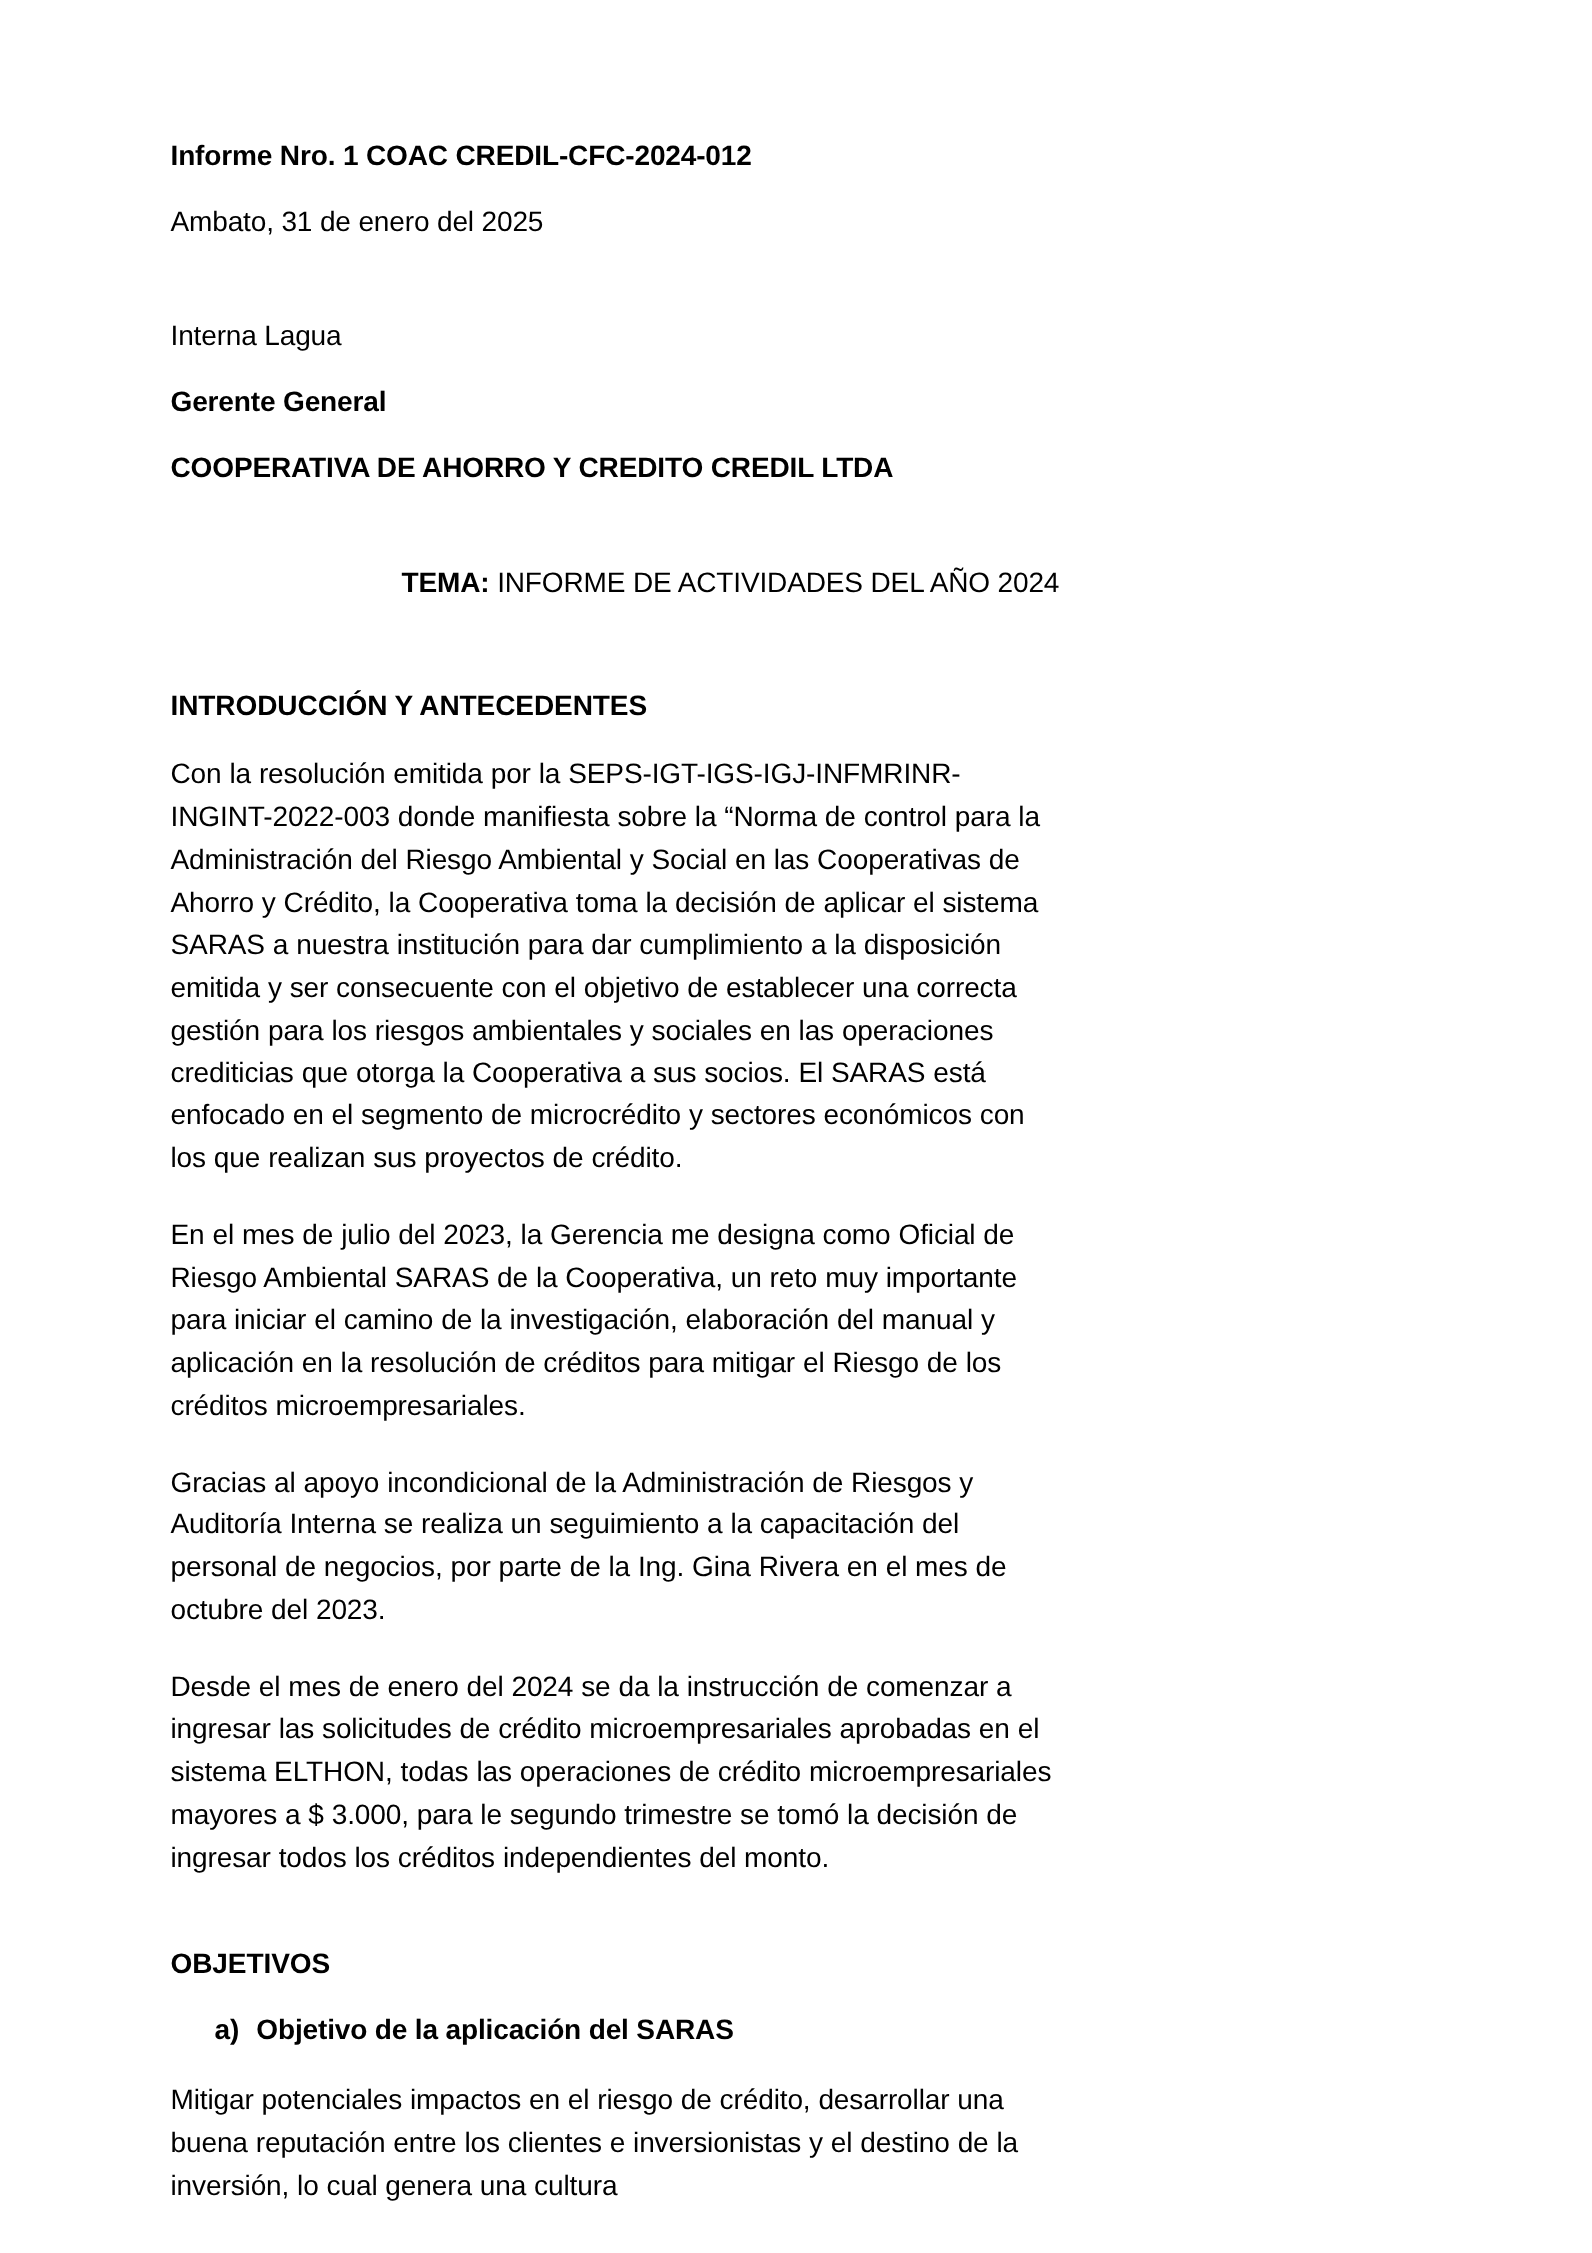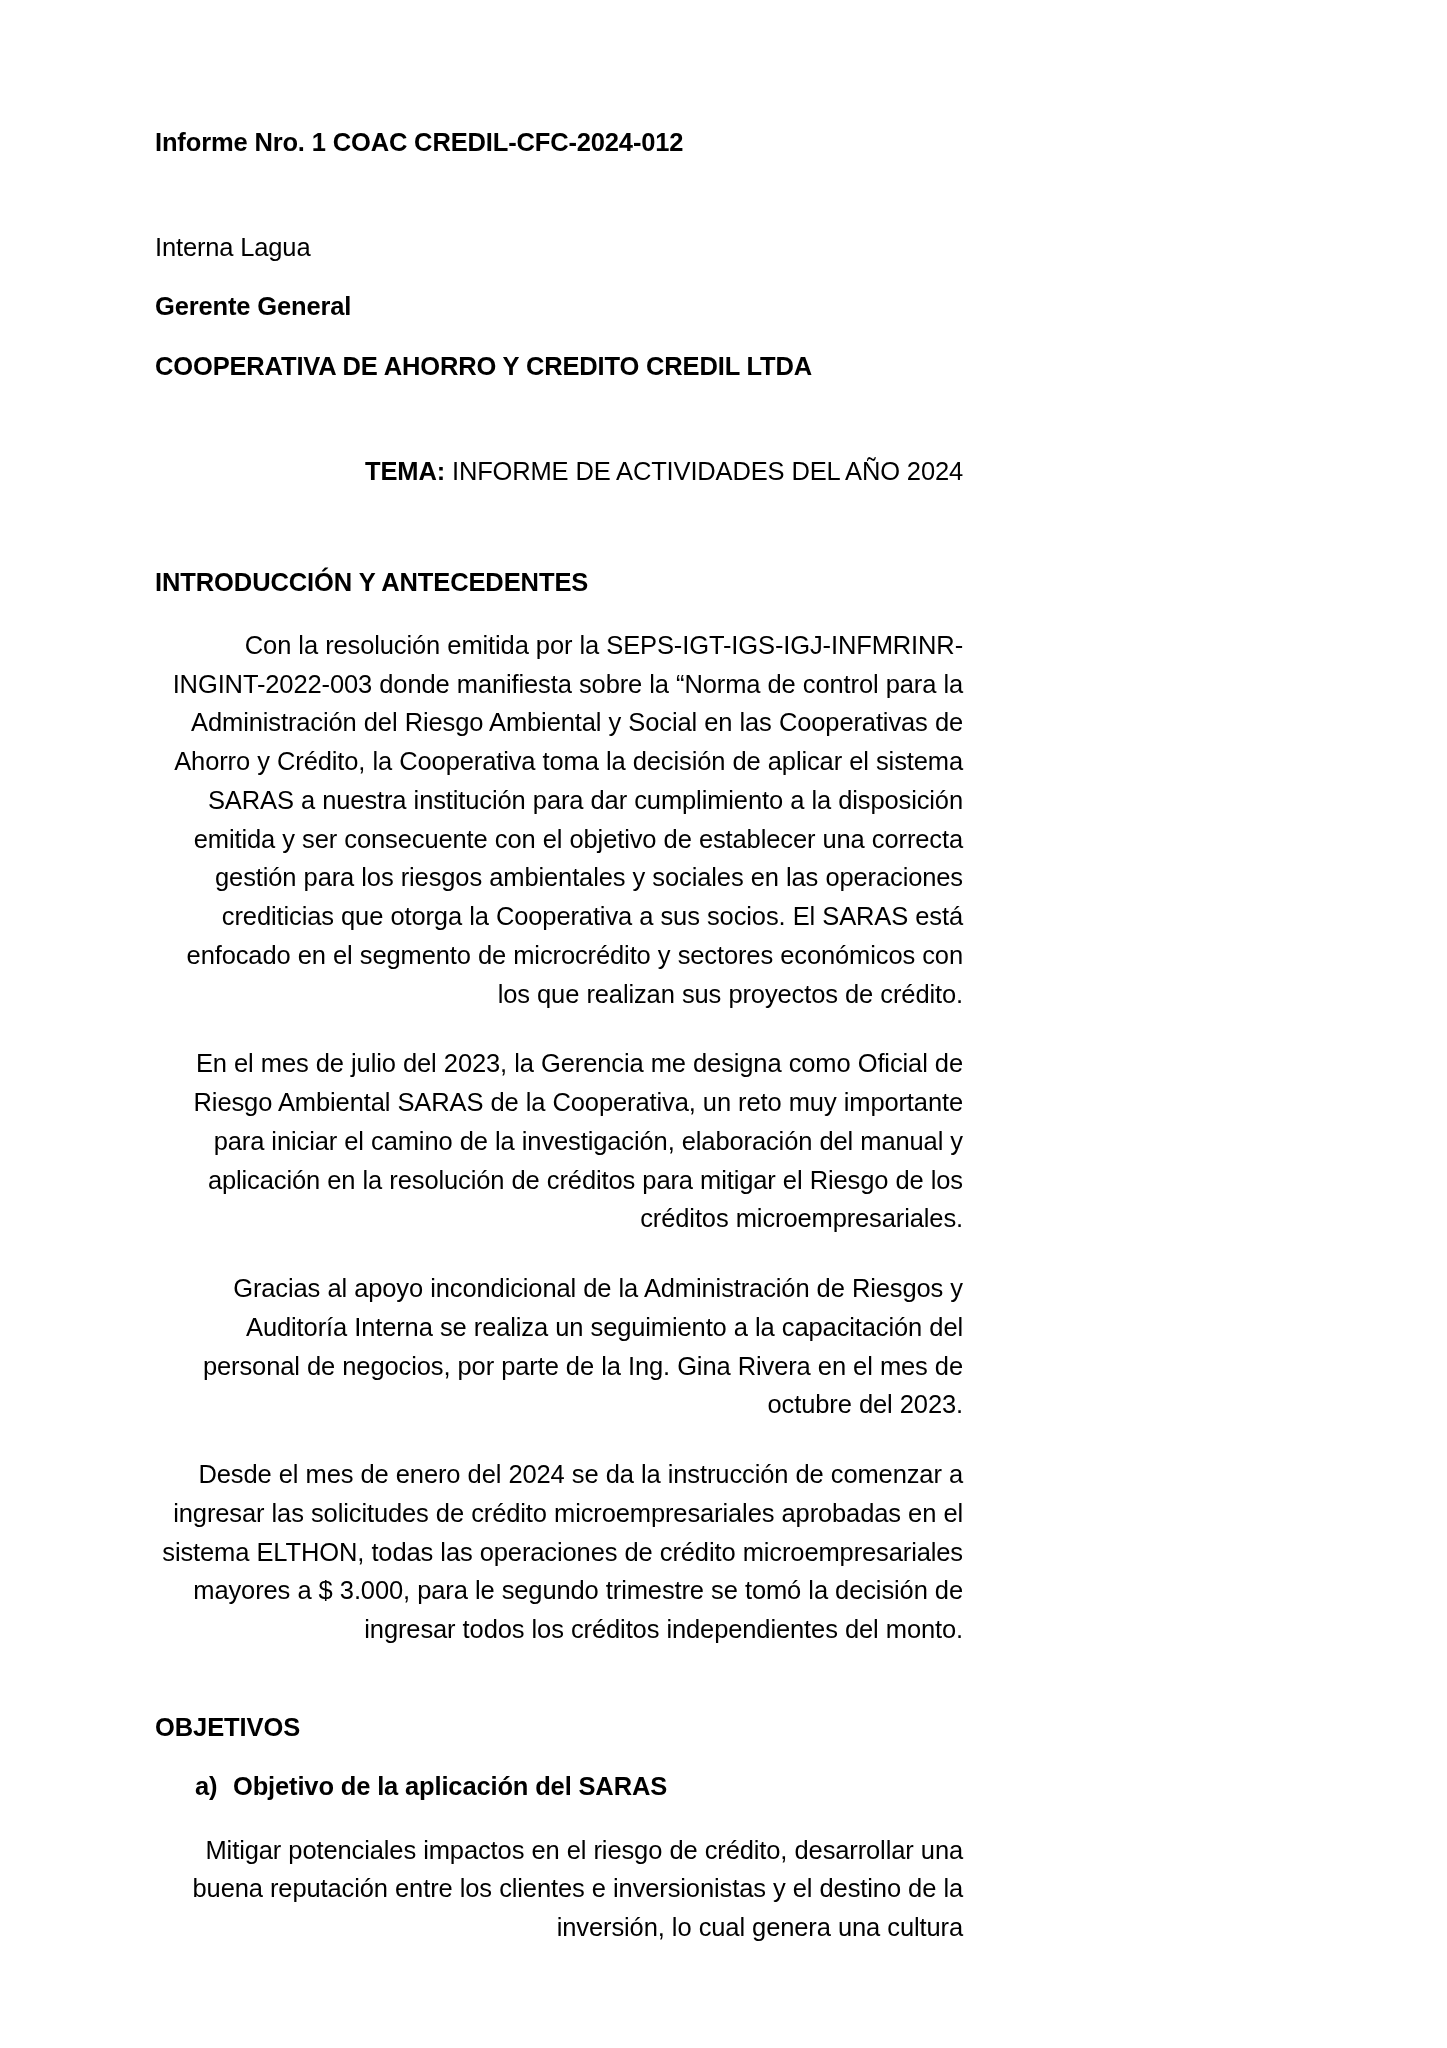--- a/index.html
+++ b/index.html
@@ -54,21 +54,21 @@
   .heading {
     margin: 0 0 27px 0;
     font-weight: bold;
     line-height: 1.28;
     letter-spacing: -0.1px;
   }
 
   p.para {
     margin: 0 0 31px 0;
     line-height: 1.52;
-    text-align: right;
+    text-align: left;
     letter-spacing: -0.12px;
     word-spacing: 0.2px;
   }
   p.para.last {
     margin-bottom: 0;
   }
 
   .list-item {
     display: flex;
     margin: 0 0 27px 0;
@@ -85,20 +85,21 @@
   }
 </style>
 </head>
 <body>
 
 <div class="page">
   <div class="doc-body">
 
     <div class="line bold">Informe Nro. 1 COAC CREDIL-CFC-2024-012</div>
 
+    <div class="line">Ambato, 31 de enero del 2025</div>
 
     <div class="spacer-md"></div>
 
 
     <div class="line">Interna Lagua</div>
 
     <div class="line bold">Gerente General</div>
 
     <div class="line bold">COOPERATIVA DE AHORRO Y CREDITO CREDIL LTDA</div>
 

